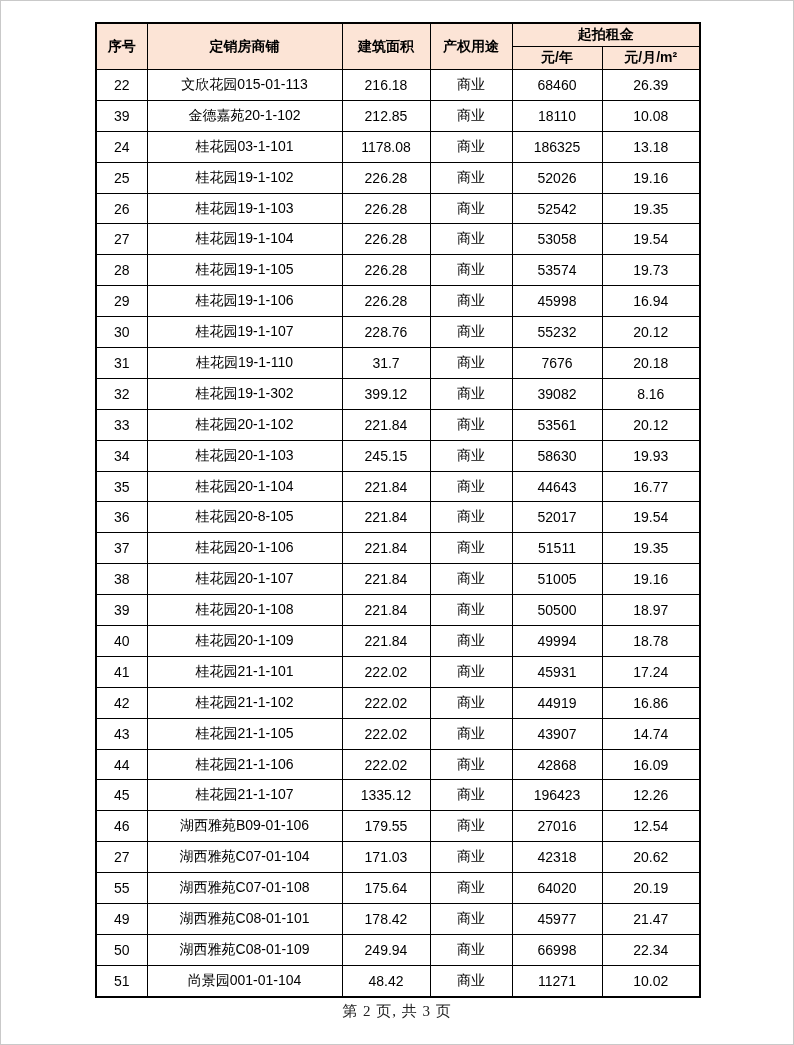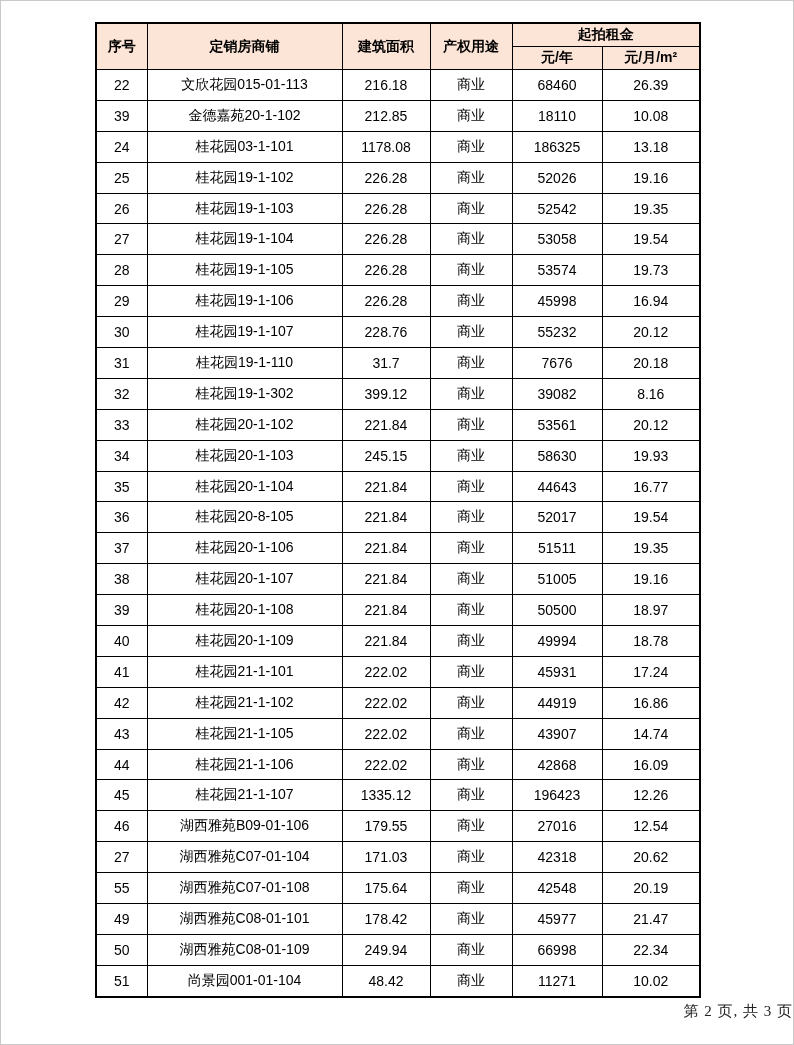--- a/index.html
+++ b/index.html
@@ -48,21 +48,21 @@
   table.rent-table tbody td {
     height: 29.9px;
     background: #ffffff;
     font-weight: normal;
   }
   .footer {
     position: absolute;
     left: 0;
     right: 0;
     top: 1001px;
-    text-align: right;
+    text-align: center;
     font-family: "Liberation Serif", "DejaVu Serif", serif;
     font-size: 15px;
     color: #222222;
     letter-spacing: 1px;
   }
 </style>
 </head>
 <body>
 
 <div class="page">
@@ -296,21 +296,21 @@
           <td>171.03</td>
           <td>商业</td>
           <td>42318</td>
           <td>20.62</td>
         </tr>
         <tr>
           <td>55</td>
           <td>湖西雅苑C07-01-108</td>
           <td>175.64</td>
           <td>商业</td>
-          <td>42548</td>
+          <td>64020</td>
           <td>20.19</td>
         </tr>
         <tr>
           <td>49</td>
           <td>湖西雅苑C08-01-101</td>
           <td>178.42</td>
           <td>商业</td>
           <td>45977</td>
           <td>21.47</td>
         </tr>

